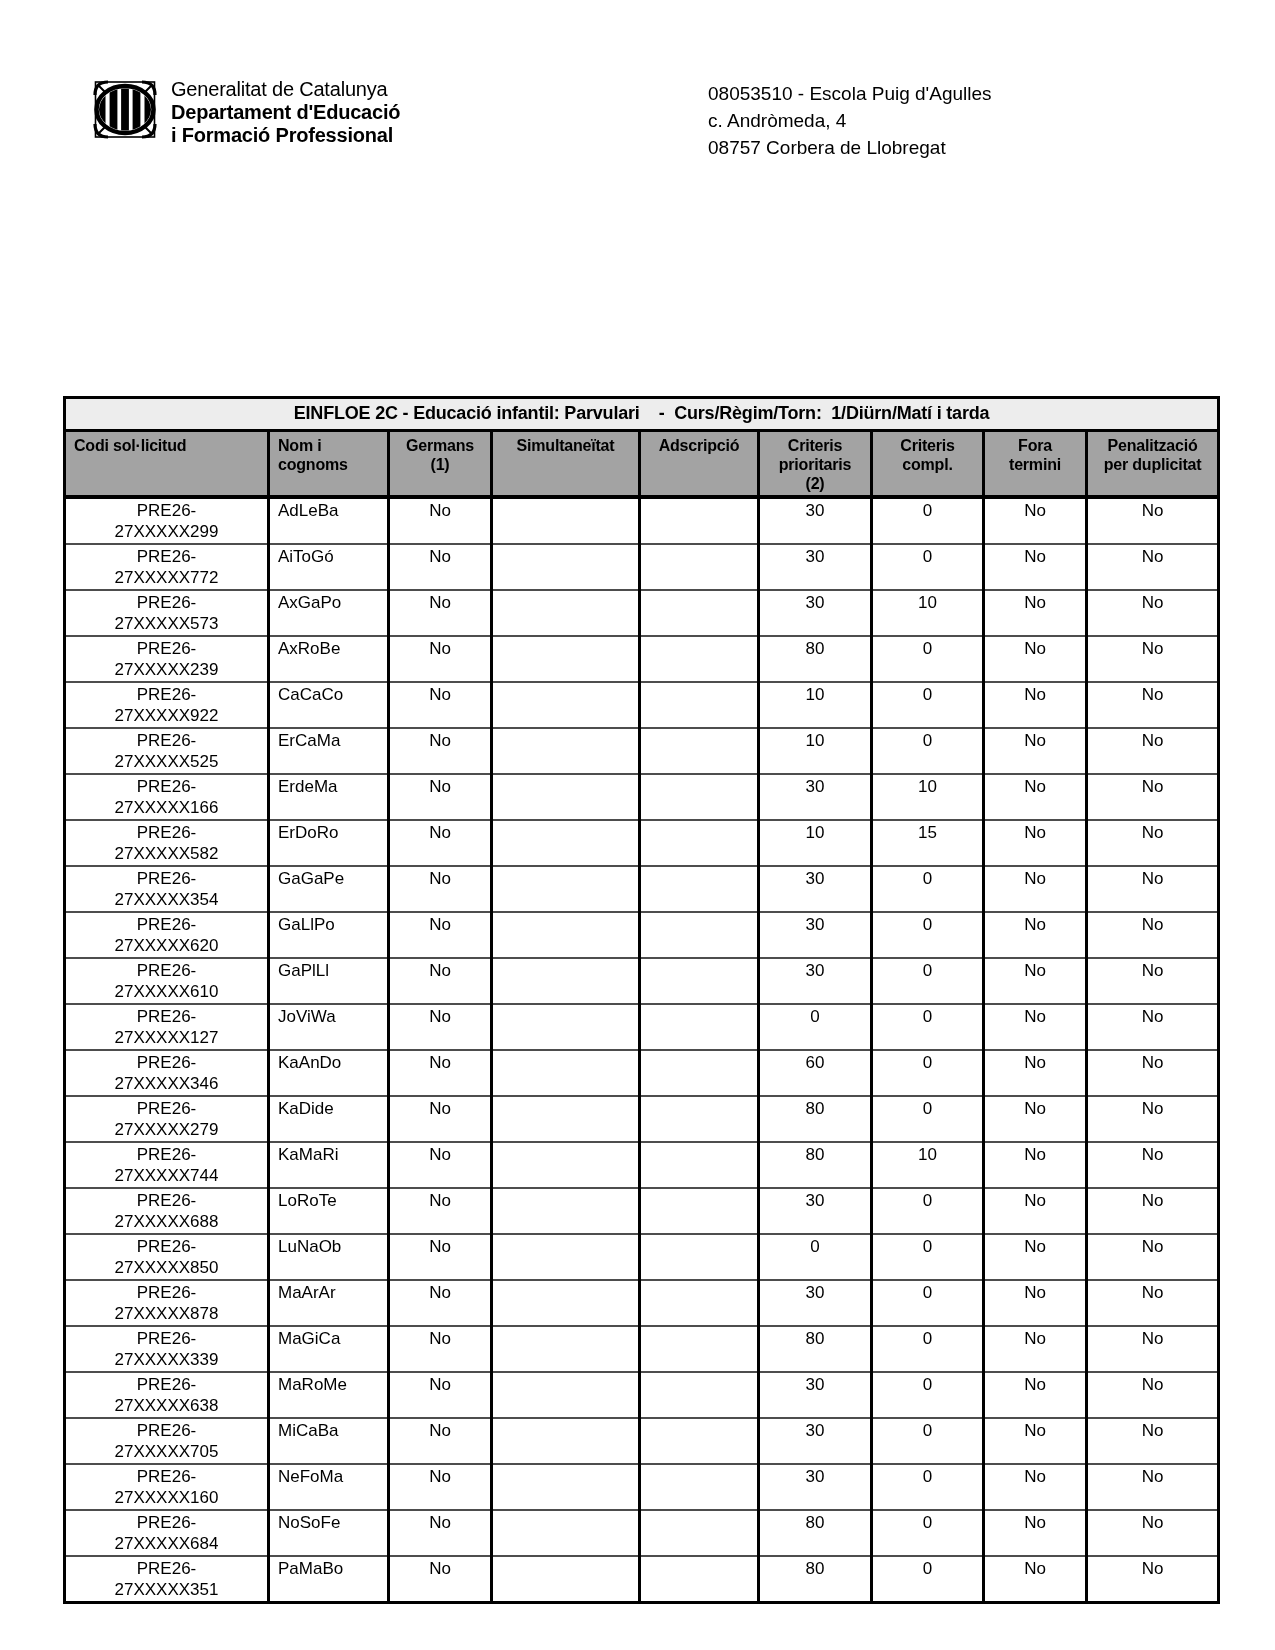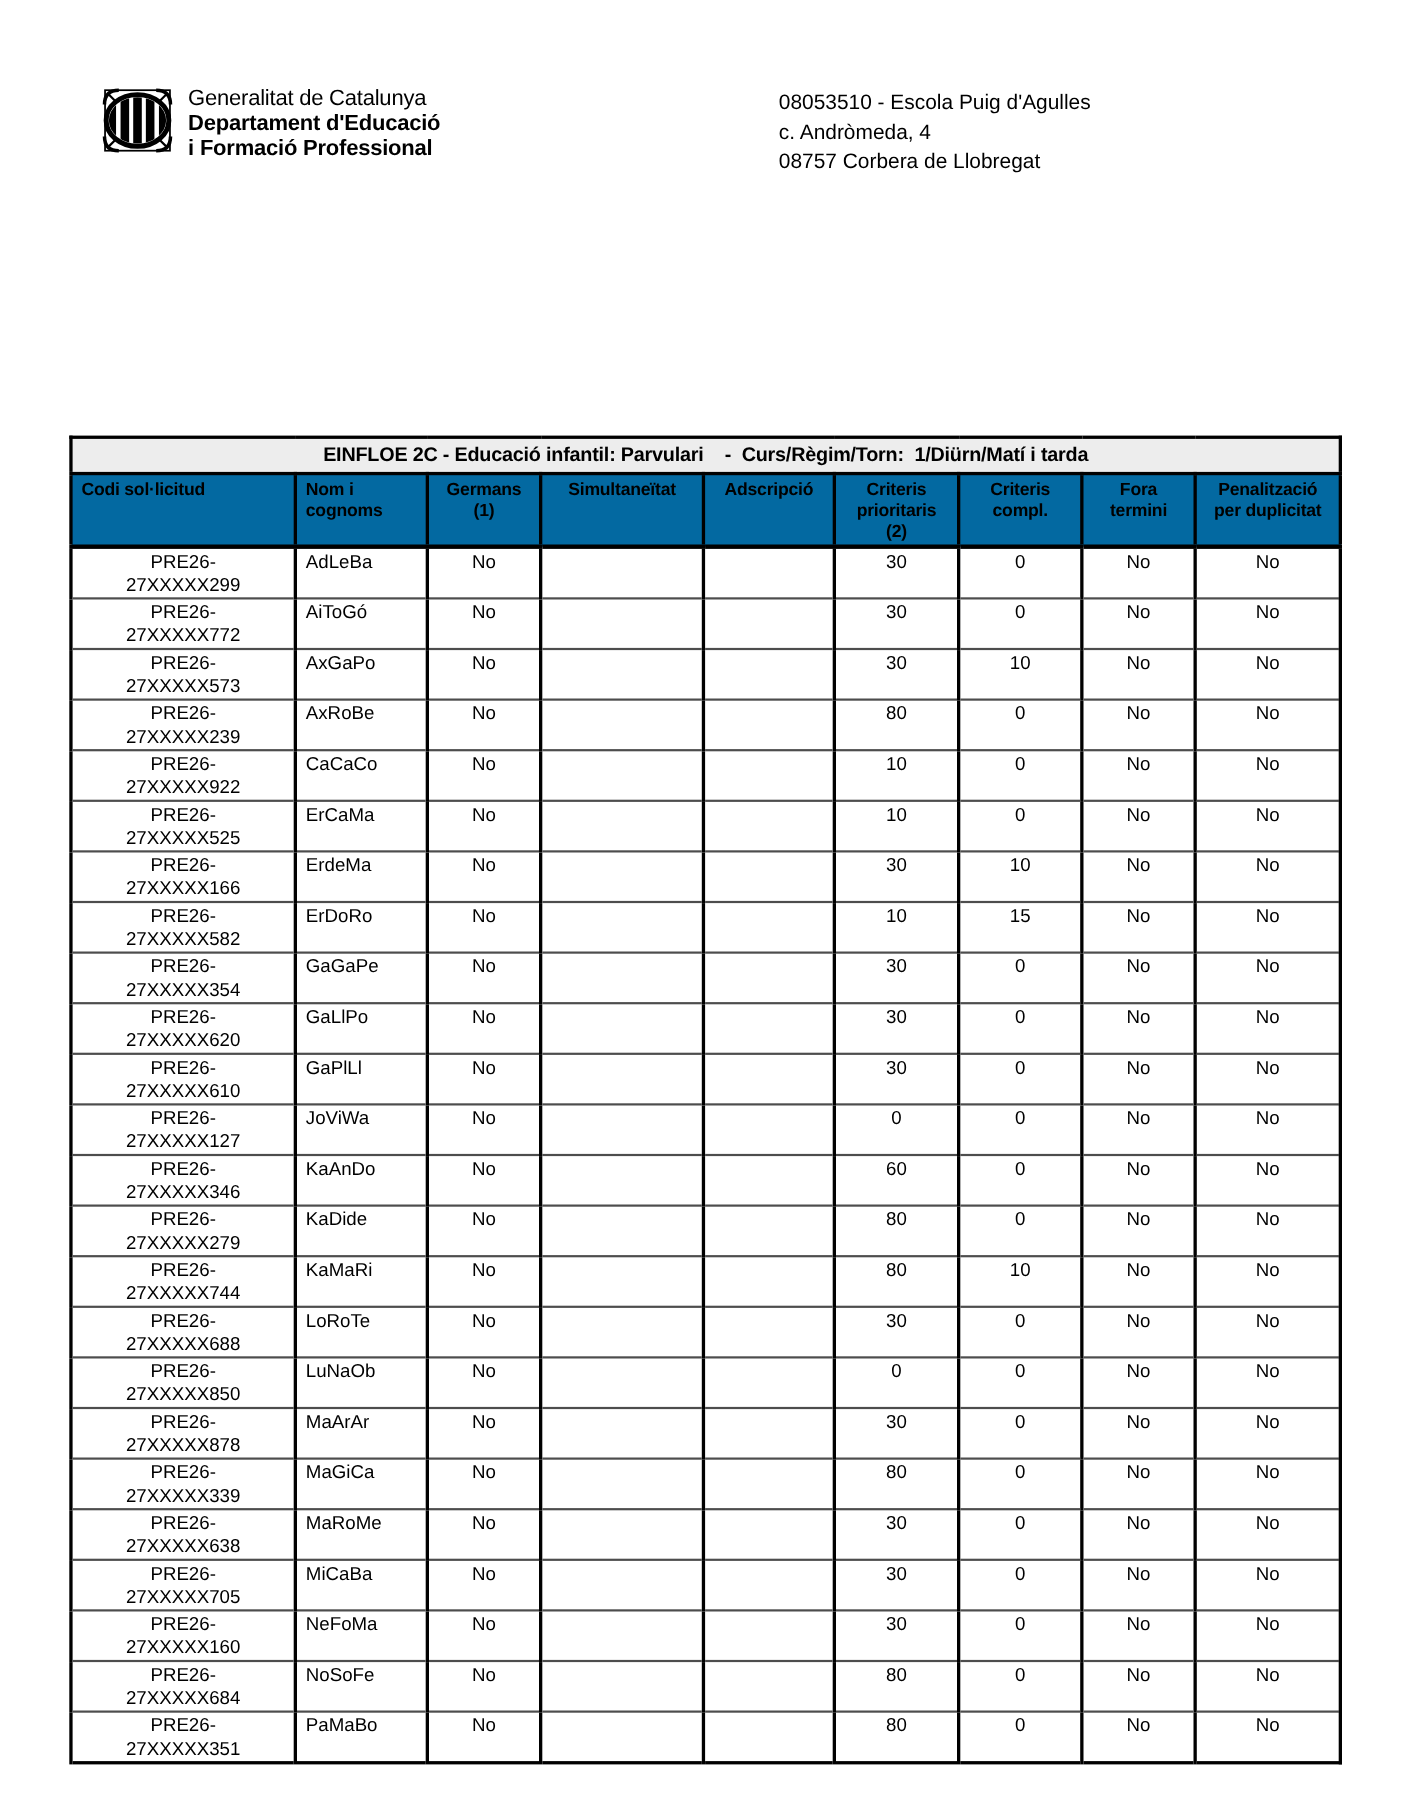--- a/index.html
+++ b/index.html
@@ -26,21 +26,21 @@
     border-collapse:collapse;table-layout:fixed;
     border:3px solid #000;
     margin-top:44px;
   }
   #caption-cell{
     background:#ededed;border-bottom:3px solid #000;
     font-weight:bold;font-size:18px;text-align:center;
     height:27px;white-space:pre;padding:1px 0 2px 0;letter-spacing:-0.2px;
   }
   tr.head-row th{
-    background:#0369a1;border-left:3px solid #000;border-bottom:4px solid #000;
+    background:#a3a3a3;border-left:3px solid #000;border-bottom:4px solid #000;
     font-weight:bold;font-size:16px;line-height:19px;height:58px;
     vertical-align:top;padding-top:4px;white-space:pre-line;letter-spacing:-0.2px;
   }
   tbody td{
     border-left:3px solid #000;border-top:2px solid #4d4d4d;
     font-size:17px;line-height:21px;vertical-align:top;
     padding-top:1px;white-space:pre-line;
   }
   tbody tr{height:44px;padding-left:44px;}
   tbody tr:first-child td{border-top:none;}

